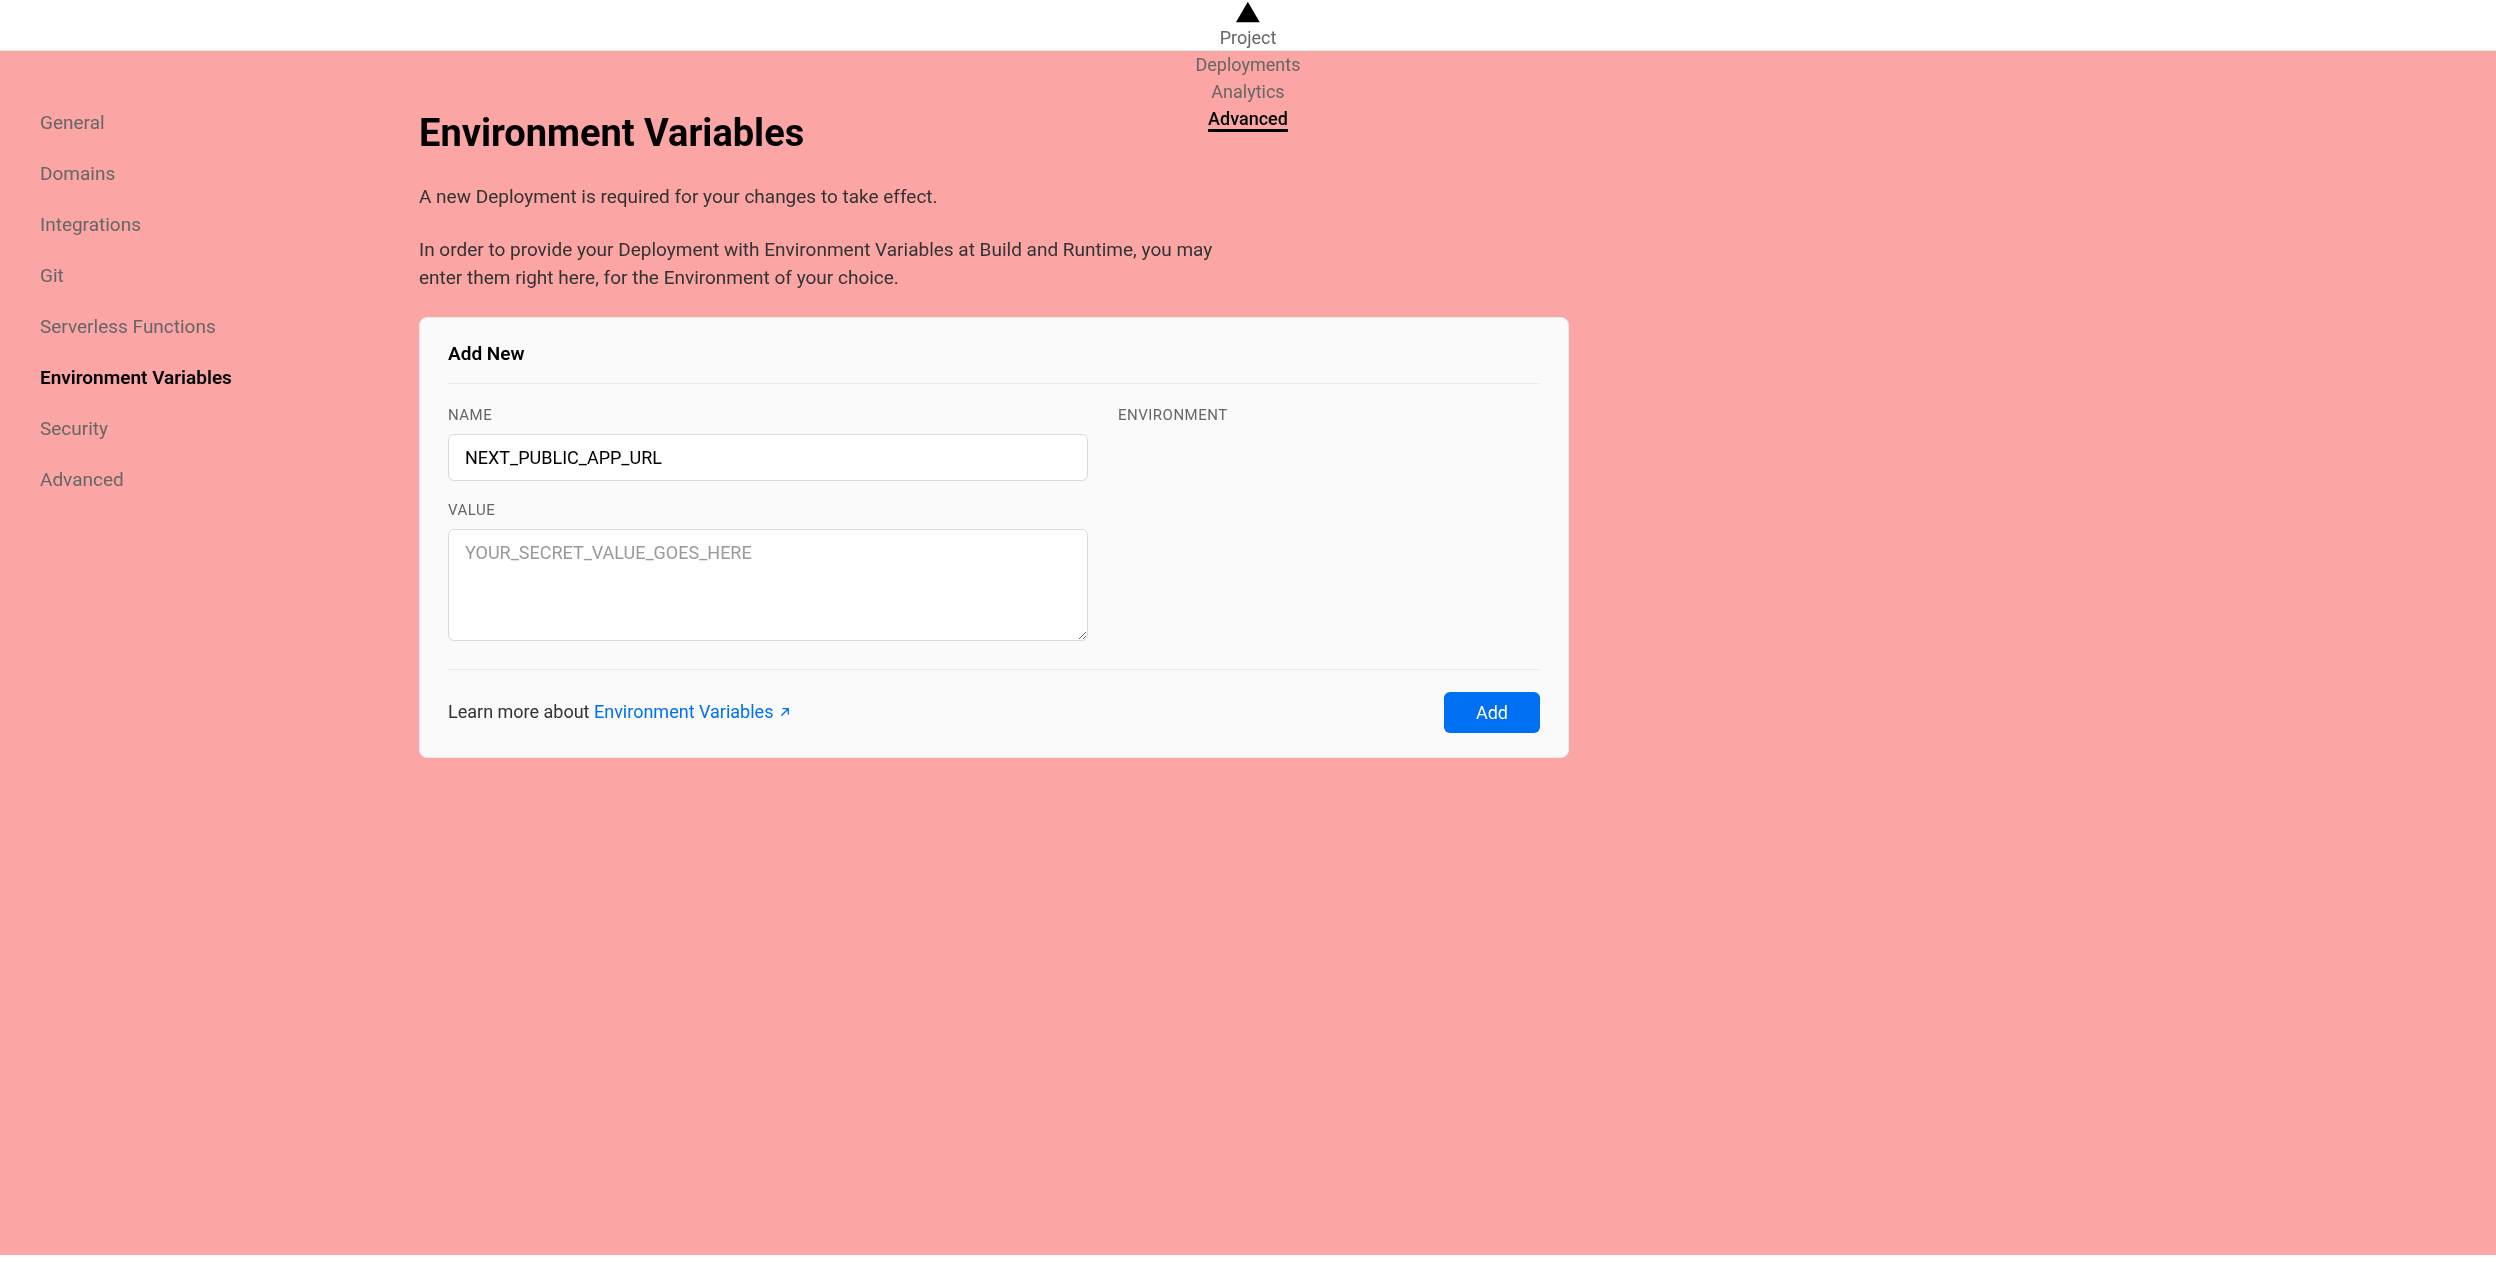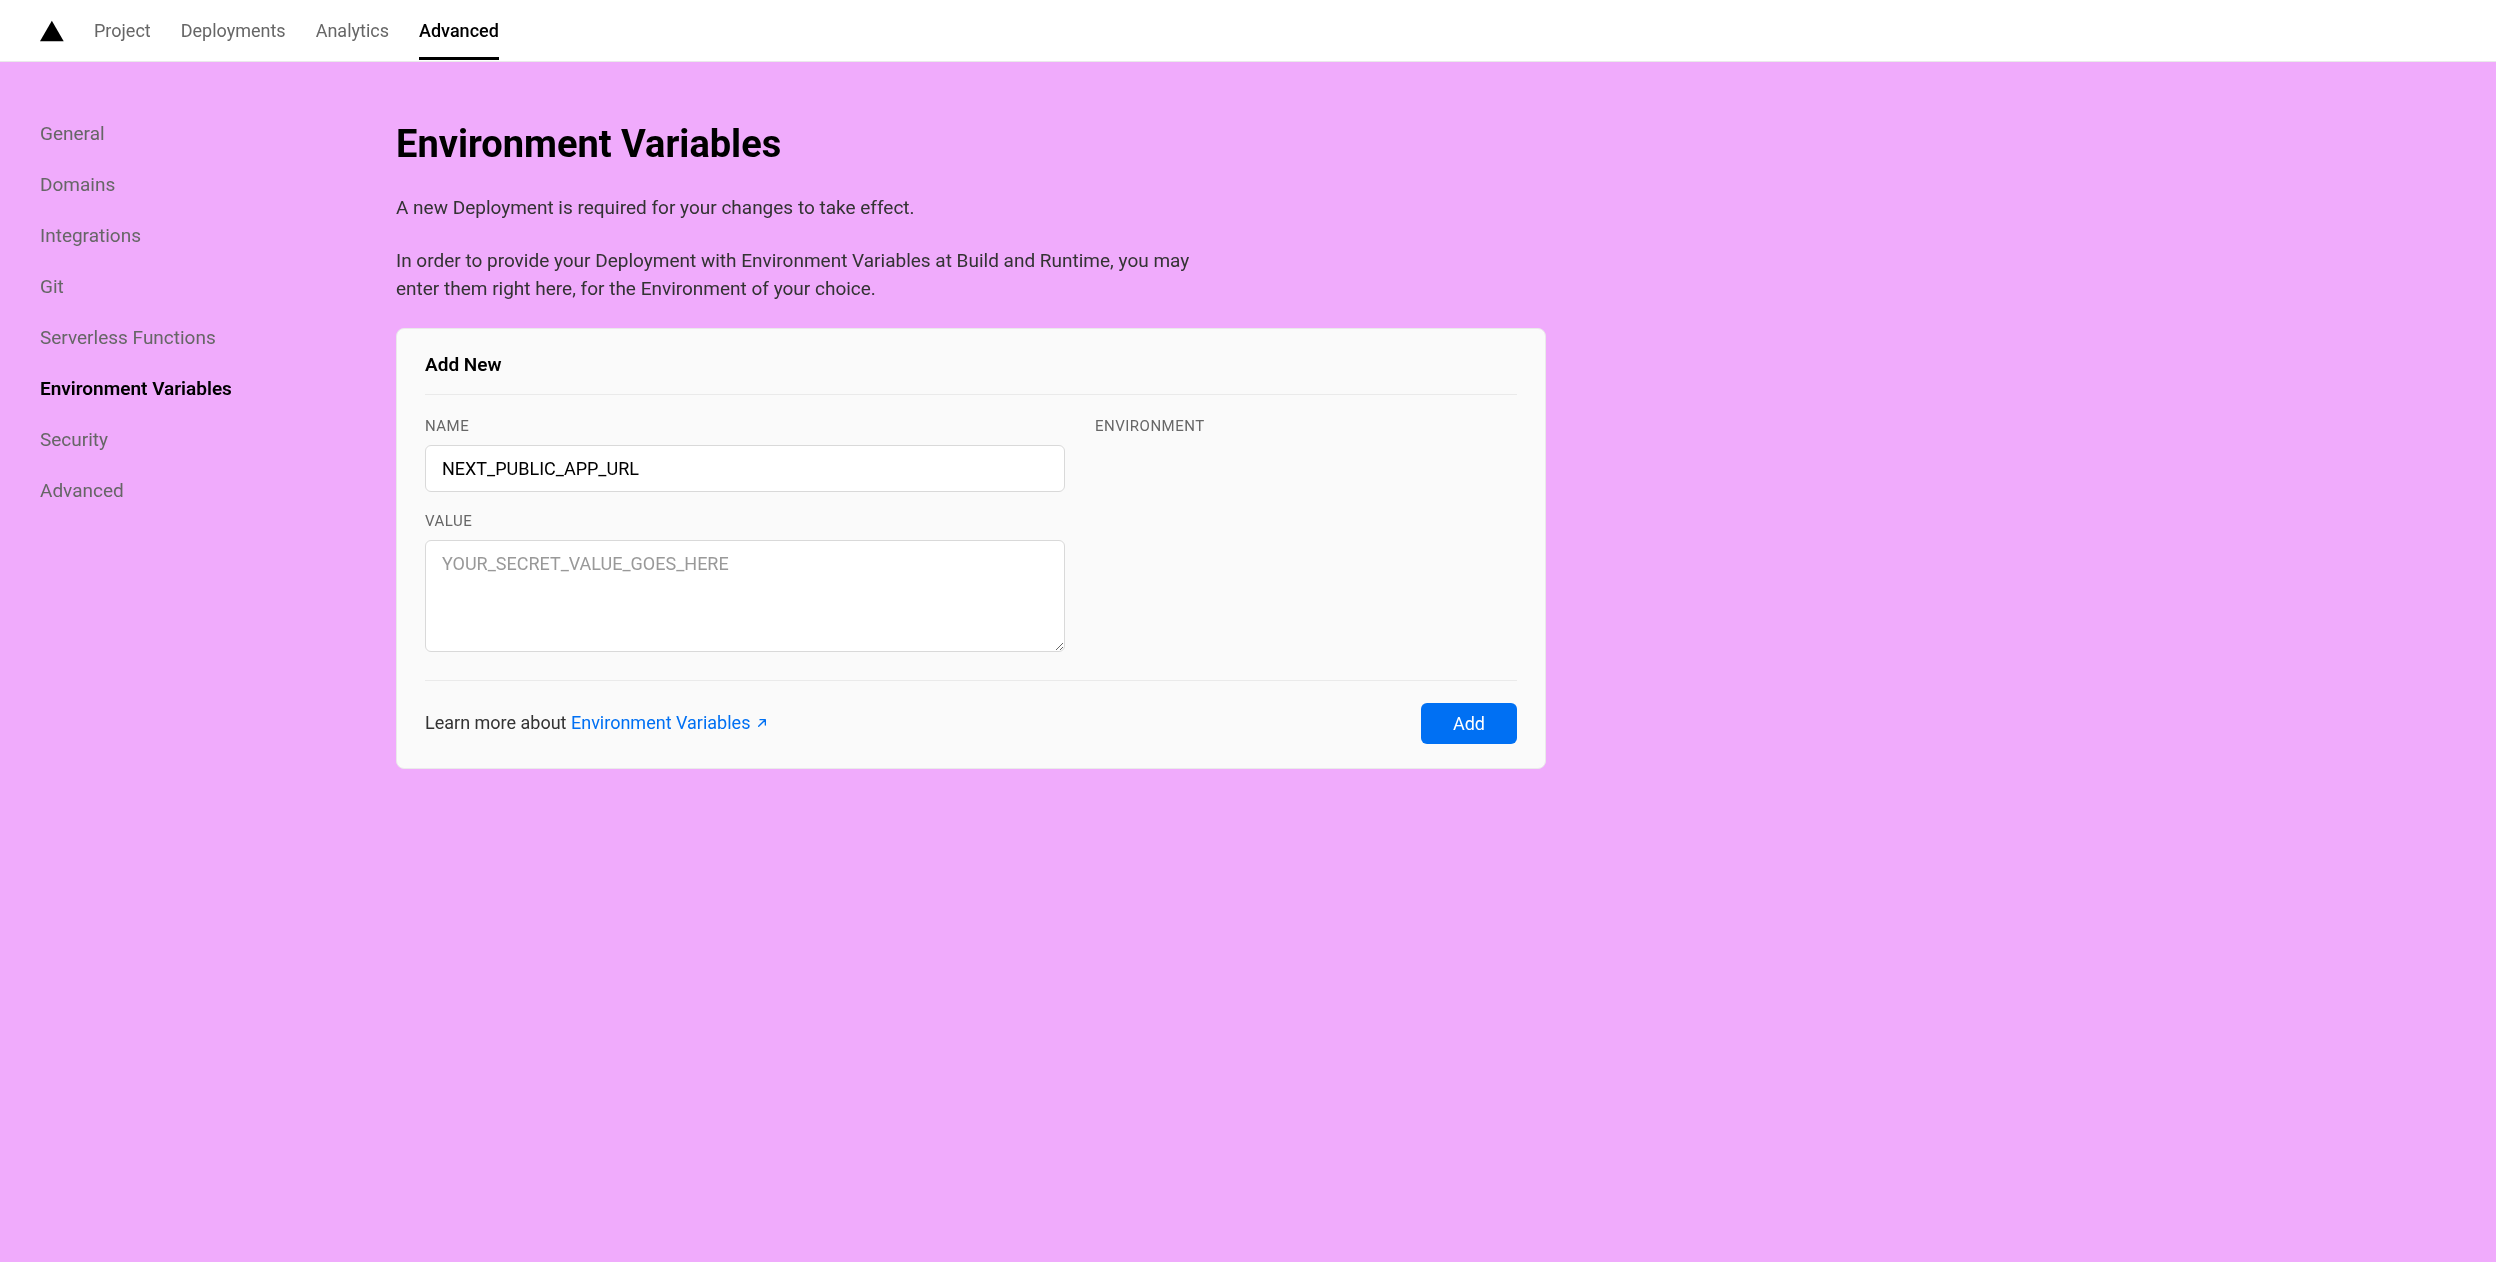--- a/index.html
+++ b/index.html
@@ -10,22 +10,22 @@
     body {
       font-family: -apple-system, BlinkMacSystemFont, "Segoe UI", Roboto, "Helvetica Neue", Arial, sans-serif;
       background: #ffffff;
       color: #000000;
     }
     .top-nav {
       display: flex;
       align-items: center;
       border-bottom: 1px solid #eaeaea;
       padding: 0 40px;
-      height: 62px;
-      gap: 30px;
+      height: 51px;
+      flex-direction: column;
     }
     .logo {
       display: flex;
       align-items: center;
     }
     .logo svg {
       width: 24px;
       height: 24px;
     }
     .top-nav-item {
@@ -39,22 +39,22 @@
       padding-top: 3px;
     }
     .top-nav-item.active {
       color: #000000;
       font-weight: 500;
       border-bottom: 3px solid #000000;
     }
     .main-layout {
       display: flex;
       padding: 60px 40px;
-      gap: 36px;
-      background: #f0abfc;
+      gap: 59px;
+      background: #fca5a5;
       min-height: calc(100vh - 58px);
     }
     .sidebar {
       flex: 0 0 320px;
       display: flex;
       flex-direction: column;
       gap: 28px;
     }
     .sidebar-item {
       font-size: 19px;

